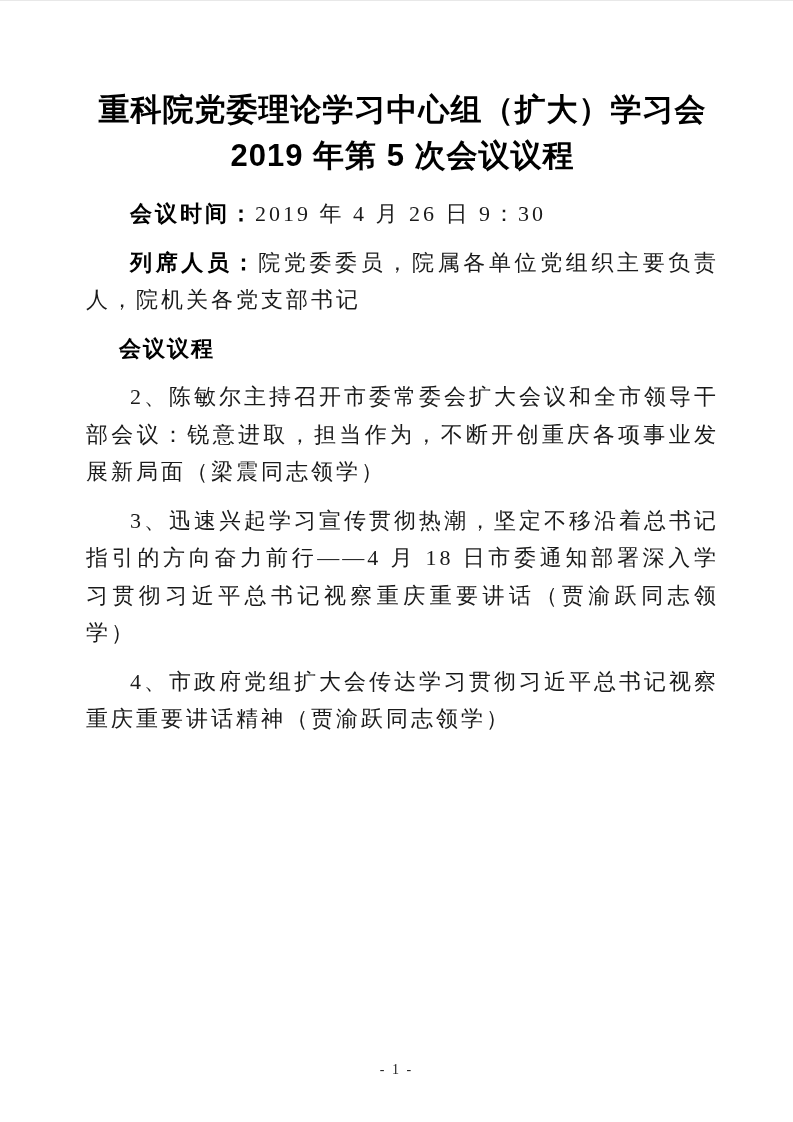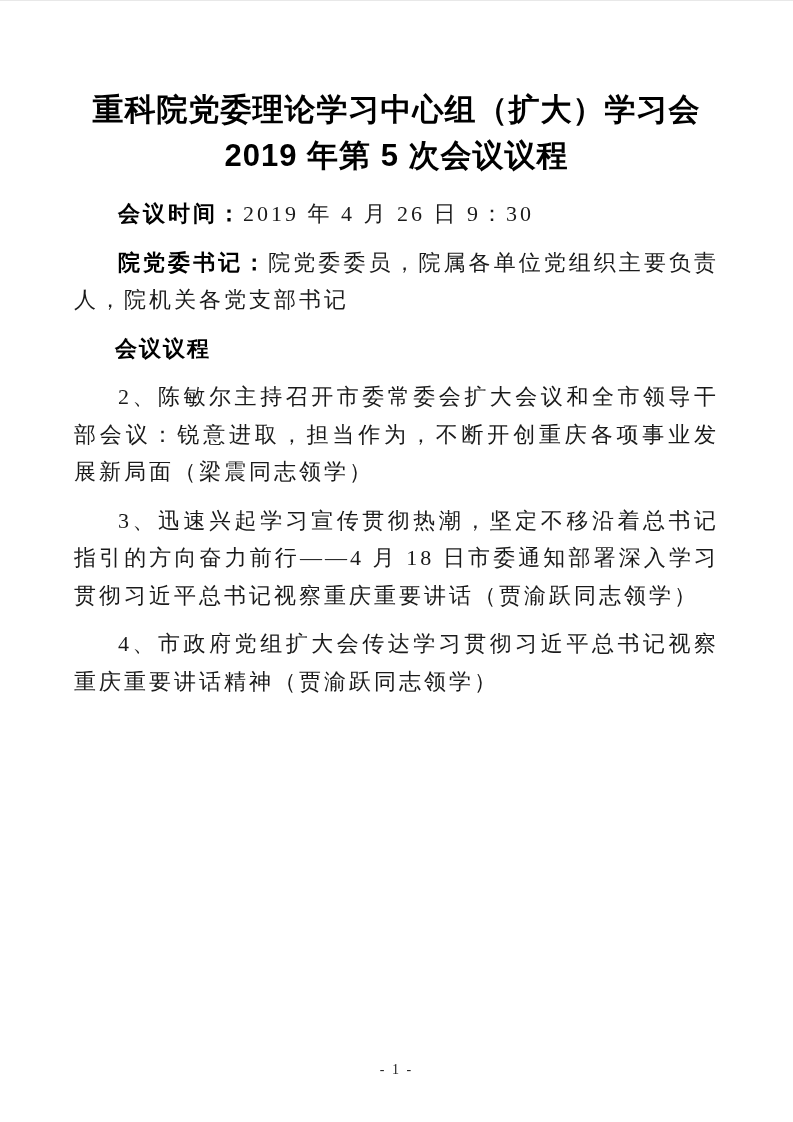--- a/index.html
+++ b/index.html
@@ -8,20 +8,21 @@
     background: #ffffff;
   }
   .page {
     position: relative;
     width: 793px;
     height: 1122px;
     background: #ffffff;
     overflow: hidden;
     box-sizing: border-box;
     border-top: 1px solid #e8e8e8;
+    padding-left: 12px;
   }
   .content {
     padding: 0 63px;
     box-sizing: border-box;
   }
   
   .doc-title {
     margin-top: 86px;
     text-align: center;
     font-family: "Liberation Sans", "DejaVu Sans", sans-serif;
@@ -50,21 +51,21 @@
   .label-bold {
     font-family: "Liberation Sans", "DejaVu Sans", sans-serif;
     font-weight: 700;
     color: #000000;
     white-space: pre;
   }
   .heading-bold {
     font-family: "Liberation Sans", "DejaVu Sans", sans-serif;
     font-weight: 700;
     color: #000000;
-    margin: 8px;
+    margin: 0;
     text-indent: 2em;
     font-size: 22px;
     line-height: 37.5px;
     letter-spacing: 2px;
   }
   .footer {
     position: absolute;
     bottom: 44px;
     left: 0;
     width: 100%;
@@ -81,21 +82,21 @@
 <div class="page">
   <div class="content">
 
     <div class="doc-title">
       <div>重科院党委理论学习中心组（扩大）学习会</div>
       <div>2019 年第 5 次会议议程</div>
     </div>
 
     <div class="meta-section body-text">
       <p class="para"><span class="label-bold">会议时间：</span><span>2019 年 4 月 26 日 9：30</span></p>
-      <p class="para"><span class="label-bold">院党委书记：</span><span>院党委委员，院属各单位党组织主要负责人，院机关各党支部书记</span></p>
+      <p class="para"><span class="label-bold">列席人员：</span><span>院党委委员，院属各单位党组织主要负责人，院机关各党支部书记</span></p>
     </div>
 
     <p class="heading-bold">会议议程</p>
 
     <div class="body-text">
       <p class="para">2、陈敏尔主持召开市委常委会扩大会议和全市领导干部会议：锐意进取，担当作为，不断开创重庆各项事业发展新局面（梁震同志领学）</p>
       <p class="para">3、迅速兴起学习宣传贯彻热潮，坚定不移沿着总书记指引的方向奋力前行——4 月 18 日市委通知部署深入学习贯彻习近平总书记视察重庆重要讲话（贾渝跃同志领学）</p>
       <p class="para">4、市政府党组扩大会传达学习贯彻习近平总书记视察重庆重要讲话精神（贾渝跃同志领学）</p>
     </div>
 

